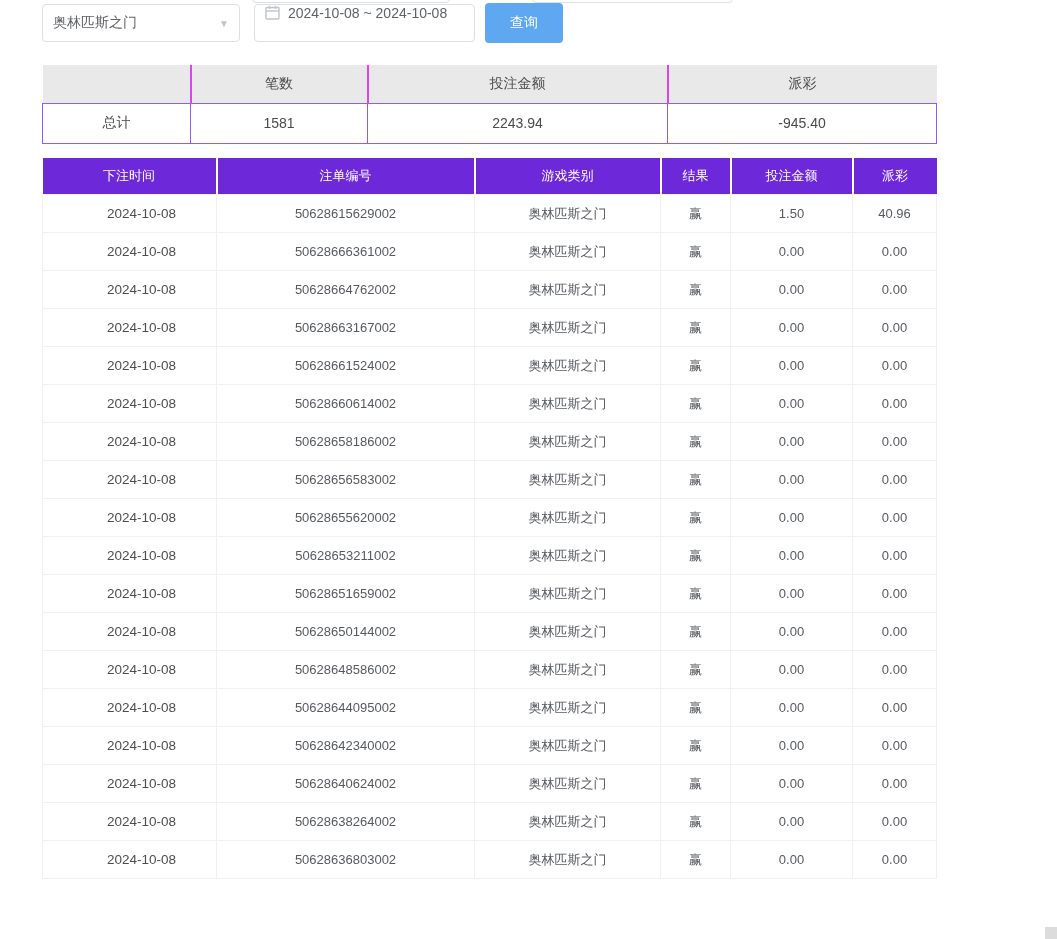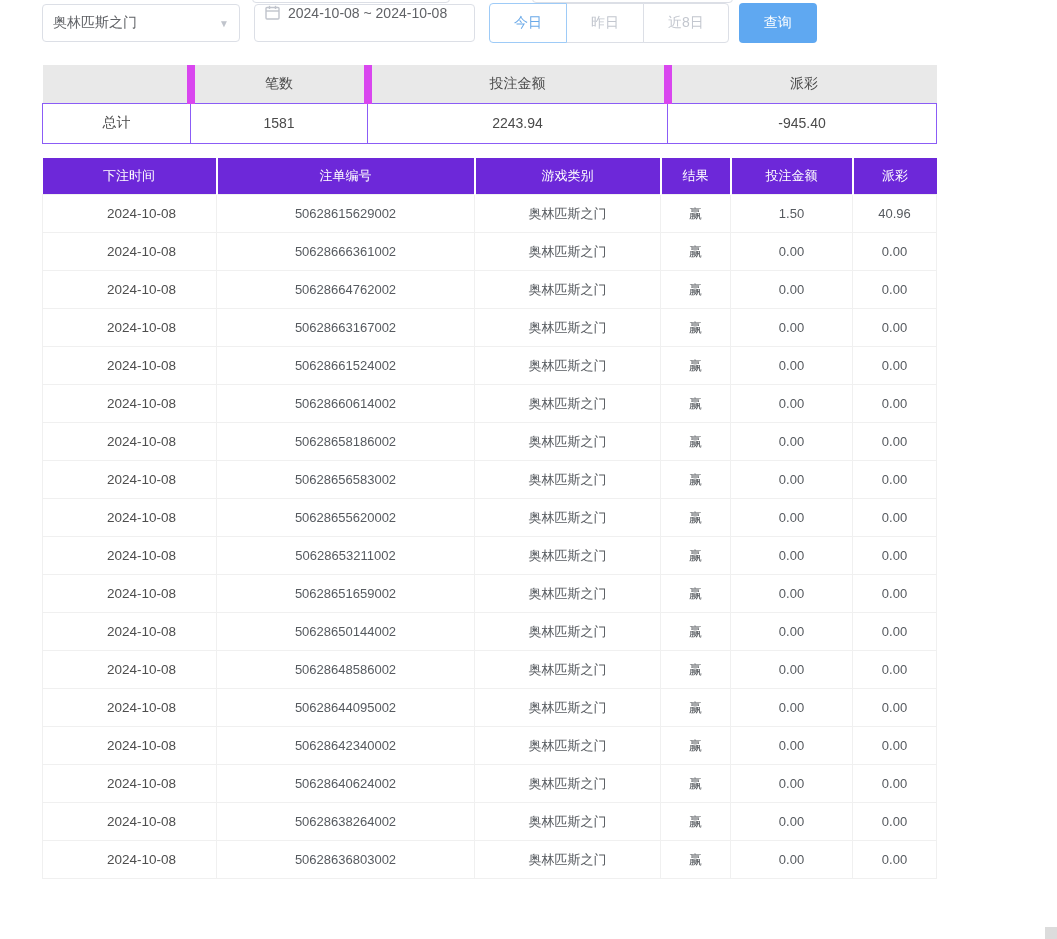--- a/index.html
+++ b/index.html
@@ -27,21 +27,21 @@
   .btn-group { margin-left:14px; display:flex; }
   .btn-group button { height:40px; padding:0 24px; background:#fff; border:1px solid #dcdfe6; font-size:14px; cursor:pointer; margin-left:-1px; font-family:inherit; }
   .btn-group button:first-child { border-radius:4px 0 0 4px; margin-left:0; }
   .btn-group button:last-child { border-radius:0 4px 4px 0; }
   .btn-group button.active { color:#6aa9e8; border-color:#9ecbf7; position:relative; z-index:1; }
   .btn-group button.dim { color:#c3c7cf; }
   .search-btn { margin-left:10px; width:78px; height:40px; background:#5fa8f1; color:#fff; border:none; border-radius:4px; font-size:14px; cursor:pointer; font-family:inherit; }
 
   
   .summary { margin-top:22px; width:100%; border-collapse:collapse; table-layout:fixed; font-size:14px; }
-  .summary th { background:#e9e9e9; font-weight:normal; color:#4a4a4a; height:38px; border-right:8px solid #d946ef; }
+  .summary th { background:#e9e9e9; font-weight:normal; color:#4a4a4a; height:38px; border-right:2px solid #d946ef; }
   .summary th:last-child { border-right:none; }
   .summary td { background:#fff; height:40px; text-align:center; color:#4a4a4a; border:1px solid #8b5cf6; }
   .neg { color:#f56c6c; }
 
   
   .bets { margin-top:14px; width:100%; border-collapse:collapse; table-layout:fixed; font-size:13px; }
   .bets thead th { background:#6d28d9; color:#fff; font-weight:normal; height:37px; border-right:2px solid #fff; }
   .bets thead th:last-child { border-right:none; }
   .bets tbody td { height:38px; text-align:center; color:#565a5f; border:1px solid #f0f0f0; background:#fff; font-size:13px; }
   .bets tbody td.date { font-size:13.5px; color:#4d4d4d;padding-left:24px; }
@@ -65,25 +65,20 @@
     <div class="date-box">
       <span class="cal">
         <svg width="15" height="15" viewBox="0 0 15 15">
             <rect x="1" y="2.5" width="13" height="11.5" rx="1" fill="none" stroke="#c0c4cc" stroke-width="1.4"></rect>
             <line x1="1" y1="6" x2="14" y2="6" stroke="#c0c4cc" stroke-width="1.4"></line>
             <line x1="4.5" y1="0.8" x2="4.5" y2="4" stroke="#c0c4cc" stroke-width="1.4"></line>
             <line x1="10.5" y1="0.8" x2="10.5" y2="4" stroke="#c0c4cc" stroke-width="1.4"></line>
           </svg>
       </span>
       <span>2024-10-08 ~ 2024-10-08</span>
-    </div>
-    <div class="btn-group">
-      <button class="active">今日</button>
-      <button class="dim">昨日</button>
-      <button class="dim">近8日</button>
     </div>
     <button class="search-btn">查询</button>
   </div>
 
   <table class="summary">
     <colgroup>
         <col style="width:148px">
         <col style="width:177px">
         <col style="width:300px">
         <col style="width:269px">

